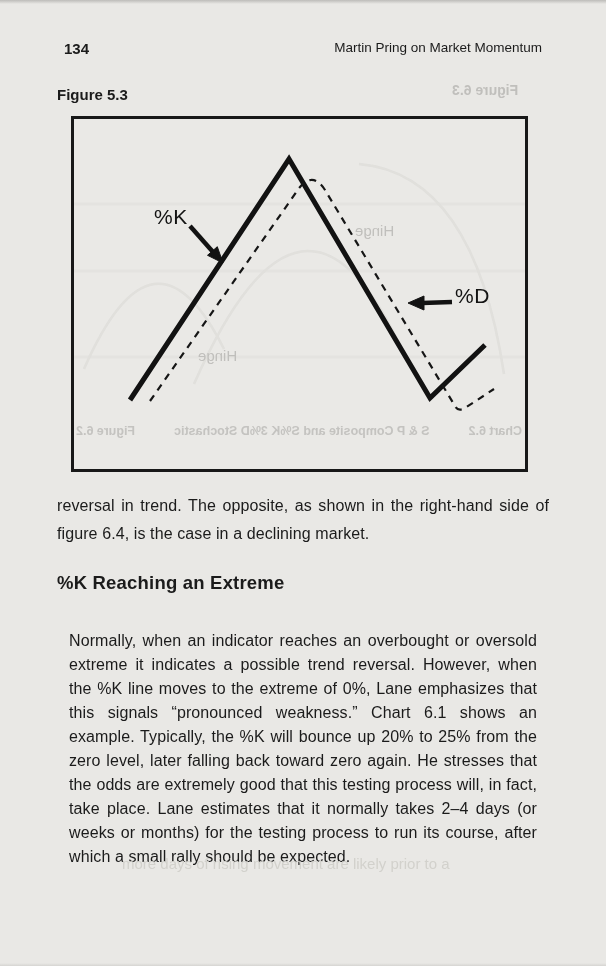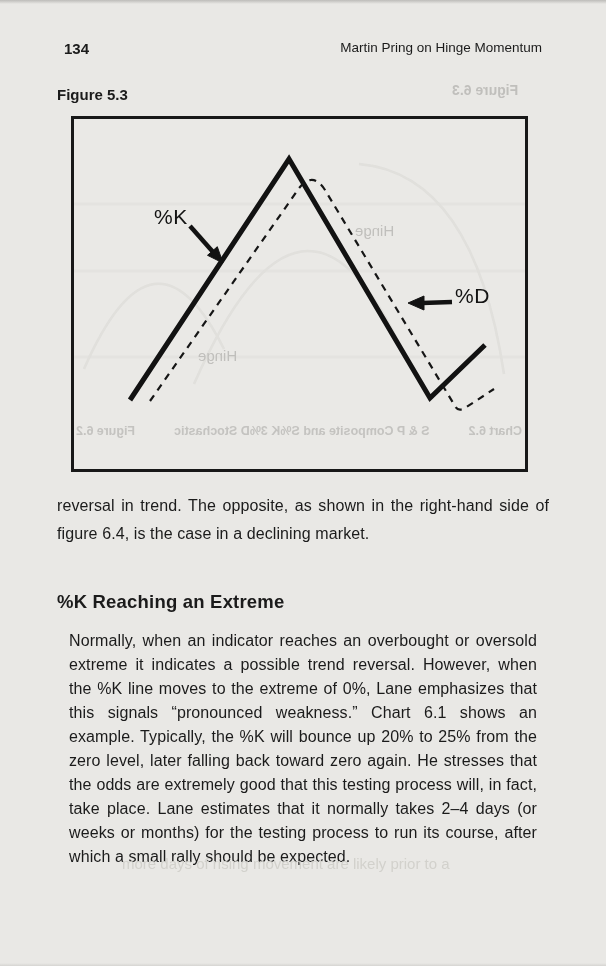--- a/index.html
+++ b/index.html
@@ -24,36 +24,36 @@
   .bleed{position:absolute;color:#c0bfbc;transform:scaleX(-1);white-space:nowrap;}
   .hinge-a{left:281px;top:103px;font-size:15px;}
   .hinge-b{left:124px;top:228px;font-size:15px;}
   .caption-row{left:2px;top:305px;width:446px;display:flex;
     justify-content:space-between;font-size:12.5px;font-weight:bold;color:#c4c3c0;}
   .fig-ref-top{position:absolute;left:452px;top:82px;font-size:14px;font-weight:bold;
     color:#c0bfbc;transform:scaleX(-1);}
   .text-col{position:absolute;left:57px;width:492px;margin:0;
     text-align:justify;font-size:16px;line-height:28px;letter-spacing:.1px;}
   .cont-para{top:492px;}
-  .section-heading{position:absolute;left:57px;top:591px;margin:0;
+  .section-heading{position:absolute;left:57px;top:572px;margin:0;
     font-size:18.5px;font-weight:bold;letter-spacing:.2px;}
   .body-block{position:absolute;left:57px;top:617px;width:492px;}
   .body-block p{margin:12px;text-align:justify;font-size:16px;line-height:24px;letter-spacing:.1px;}
   .indent{text-indent:22px;}
   .ghost-line{position:absolute;left:122px;top:855px;font-size:15px;
     color:#d2d1cc;white-space:nowrap;}
 </style>
 </head>
 <body>
 
 <div>
   <div class="edge-top"></div>
 
   <span class="page-num">134</span>
-  <span class="run-head">Martin Pring on Hinge Momentum</span>
+  <span class="run-head">Martin Pring on Market Momentum</span>
 
   <div class="fig-ref-top bleedtext">Figure 6.3</div>
 
   <div class="fig-label">Figure 5.3</div>
 
   <div class="fig-box">
     <svg width="451" height="350" viewBox="0 0 451 350">
 
       <g stroke="#8a8a86" fill="none" opacity="0.1">
         <line x1="0" y1="85" x2="451" y2="85" stroke-width="3" opacity="0.6"></line>

